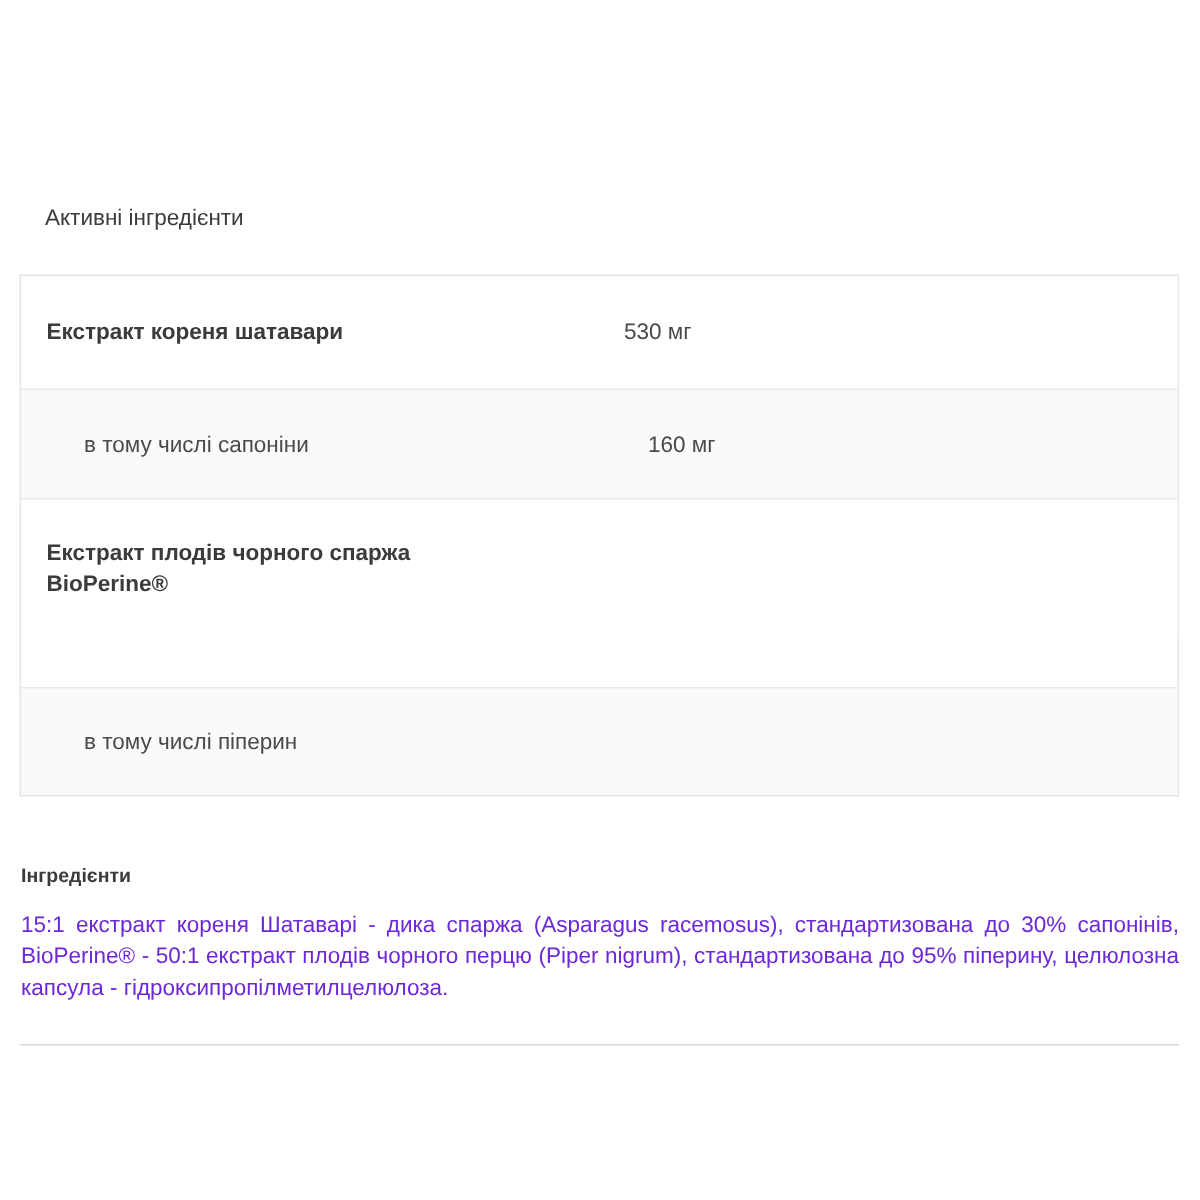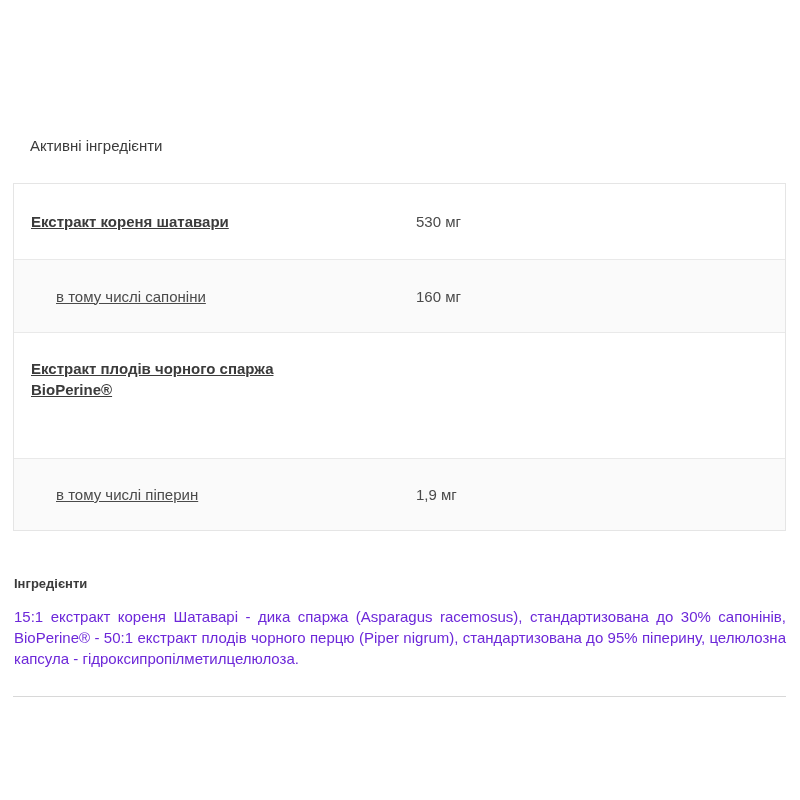--- a/index.html
+++ b/index.html
@@ -47,32 +47,31 @@
     display: flex;
     align-items: center;
     background: #ffffff;
     font-size: 15px;
     color: #4a4a4a;
     line-height: 21px;
   }
   .t-row + .t-row { border-top: 1px solid #e9e9e9; }
   .t-row.stripe { background: #fafafa; }
   .t-row.r1 { min-height: 75px; }
-  .t-row.r2 { min-height: 72px; }
+  .t-row.r2 { min-height: 72px; gap: 16px; }
   .t-row.r3 { min-height: 92px; }
   .t-row.r4 { min-height: 71px; margin-top: 33px; }
   .cell-name {
     box-sizing: border-box;
     width: 402px;
     padding-left: 17px;
   }
   .cell-name .wrap {
     display: inline-block;
     max-width: 300px;
-    text-decoration: underline;
   }
   .t-row.emph .cell-name {
     font-weight: bold;
     color: #3b3b3b;
   }
   .t-row.indent .cell-name { padding-left: 42px; }
   .cell-amount { flex: 1; }
 
   
   .ing-heading {
@@ -127,21 +126,20 @@
       <div class="t-row r3 emph">
         <div class="cell-name">
           <span class="wrap">Екстракт плодів чорного спаржа BioPerine®</span>
         </div>
       </div>
 
       <div class="t-row r4 stripe indent">
         <div class="cell-name">
           <span class="wrap">в тому числі піперин</span>
         </div>
-        <div class="cell-amount">1,9 мг</div>
       </div>
 
     </div>
 
     <div class="ing-heading">Інгредієнти</div>
 
     <div class="ing-body">15:1 екстракт кореня Шатаварі - дика спаржа (Asparagus racemosus), стандартизована до 30% сапонінів, BioPerine® - 50:1 екстракт плодів чорного перцю (Piper nigrum), стандартизована до 95% піперину, целюлозна капсула - гідроксипропілметилцелюлоза.</div>
 
     <hr class="divider">
 

